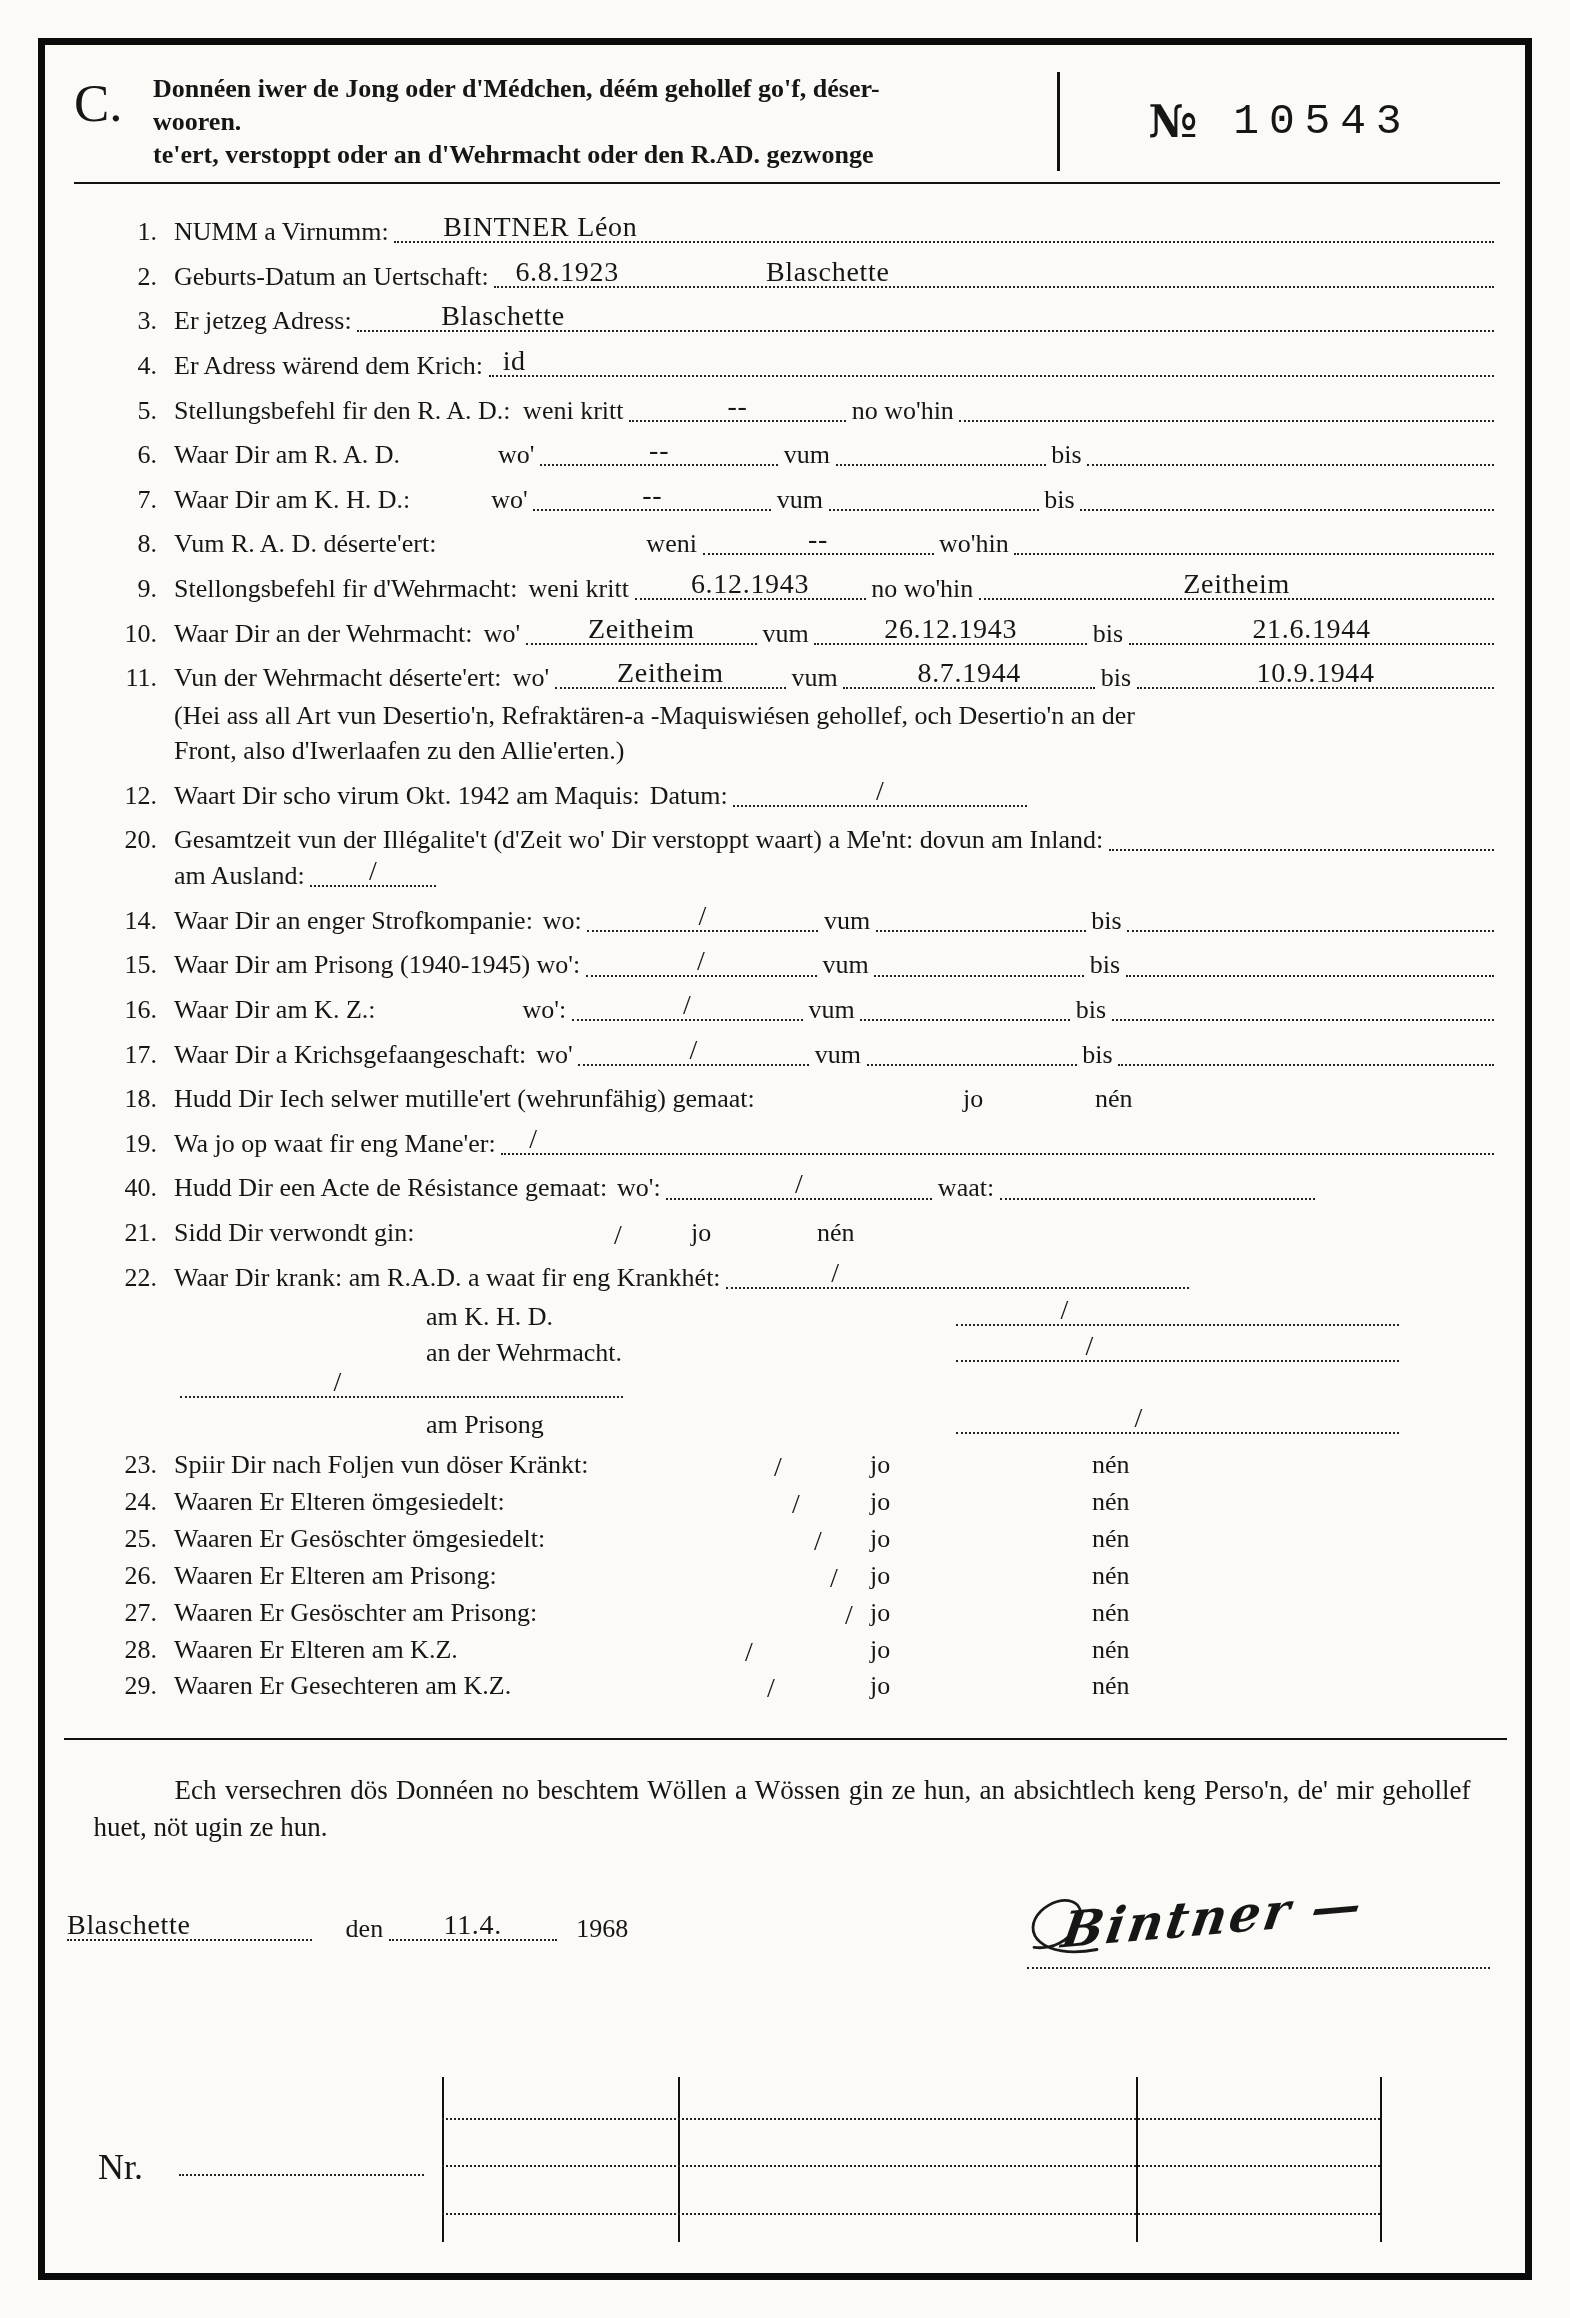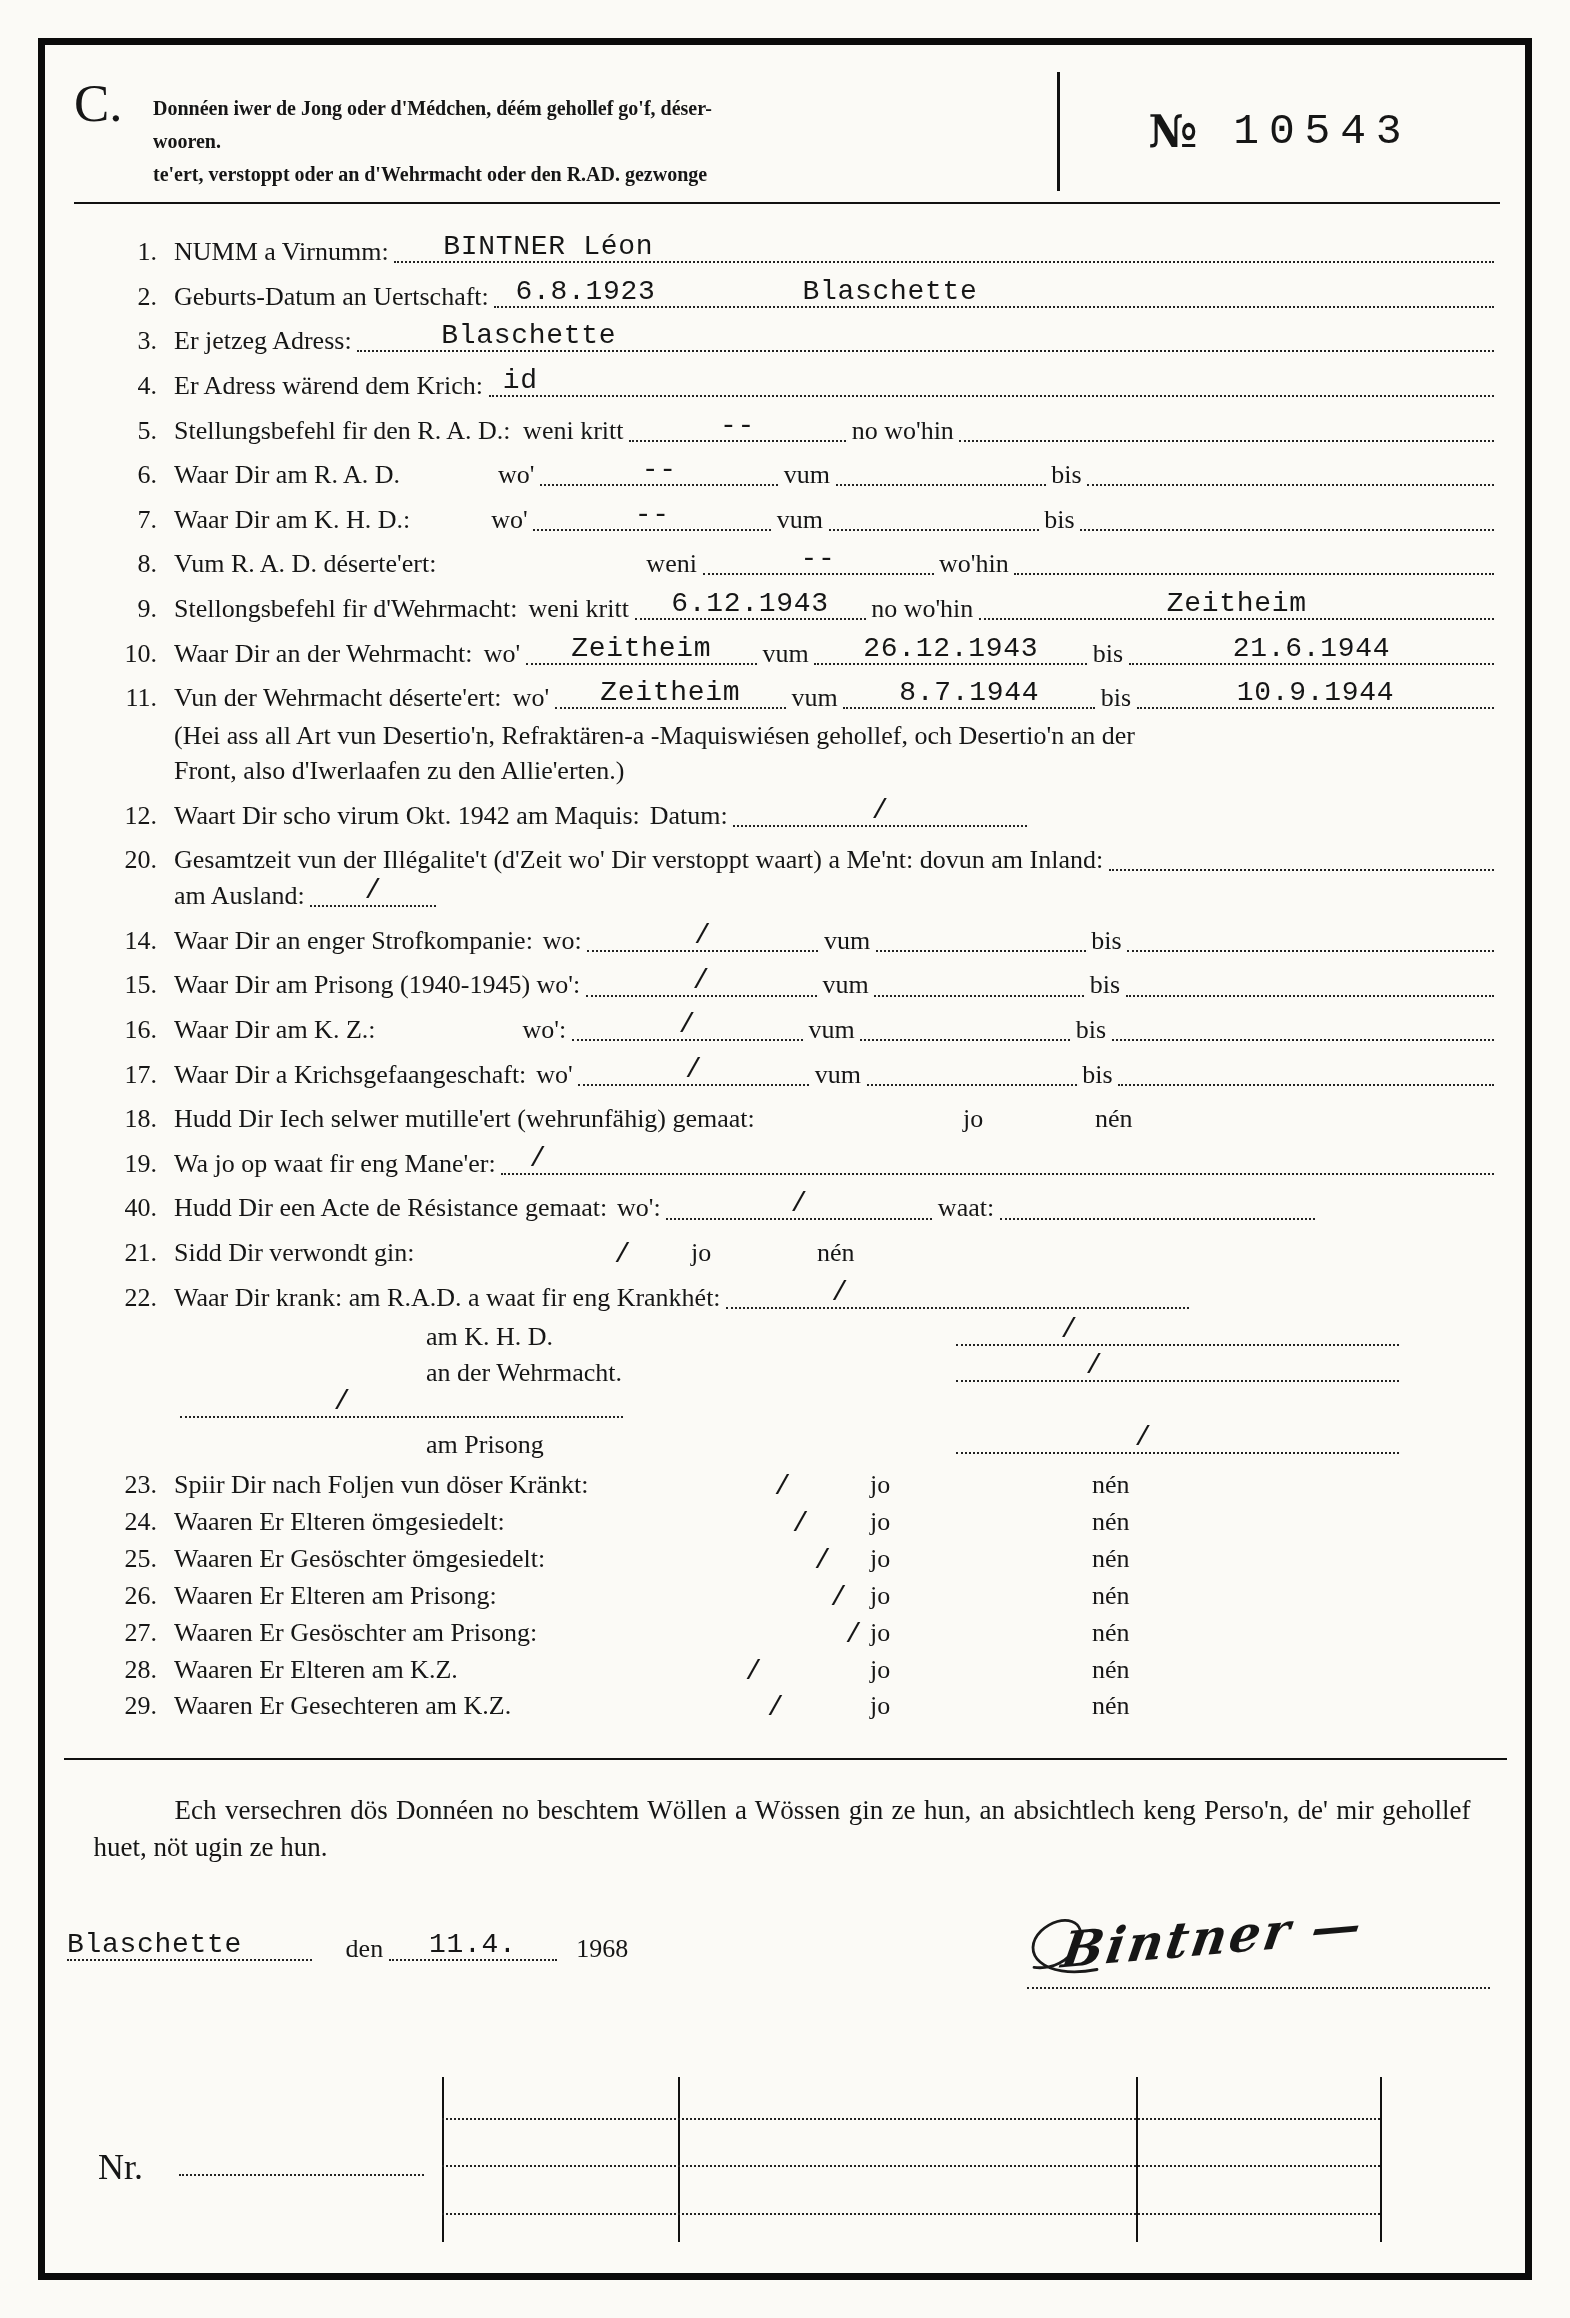--- a/index.html
+++ b/index.html
@@ -16,41 +16,41 @@
     border:7.7px solid #0b0b0b;
     padding:27px 25px 0 29px;
     box-sizing:border-box;
   }
   
   .header{display:flex;align-items:stretch;}
   .c-letter{
     font-size:53px;line-height:56px;width:79px;flex:0 0 79px;
     padding-top:2.8px;font-weight:400;
   }
-  .desc{width:880px;flex:0 0 880px;font-weight:700;font-size:20px;line-height:33px;margin-top:20px;}
+  .desc{width:880px;flex:0 0 880px;font-weight:700;font-size:26px;line-height:33px;}
   .vline{width:2.8px;background:#111;margin-left:24px;flex:0 0 2.8px;}
   .no-block{flex:1;display:flex;align-items:center;justify-content:center;gap:36px;}
   .no-sign{font-family:"DejaVu Serif",serif;font-size:45px;font-weight:700;}
   .no-value{font-family:"Liberation Mono",monospace;font-size:43px;letter-spacing:9.8px;}
   .hrule{border-top:2.8px solid #111;margin-top:11.2px;}
   
   .items{margin-top:32px;}
   .row{display:flex;align-items:flex-end;line-height:32px;font-size:26px;margin-bottom:12.6px;position:relative;}
   .row.tight{margin-bottom:4.9px;}
   .num{width:83px;min-width:83px;text-align:right;padding-right:17px;box-sizing:content-box;}
   .lbl{white-space:pre;}
   .fill{
     border-bottom:2.1px dotted #222;
     display:flex;align-items:flex-end;justify-content:center;
     height:27px;margin:0 5.6px 4.9px 5.6px;box-sizing:border-box;
   }
   .fill.l{justify-content:flex-start;}
   .fill.grow{flex:1 1 auto;}
   .tw{
-    font-family:Liberation Mono, monospace;
+    font-family:Liberation Serif, serif;
     font-size:28px;line-height:28px;letter-spacing:0.7px;
     white-space:nowrap;display:inline-block;margin-top:20px;
   }
   .abs{position:absolute;bottom:0;}
   .col-jo{left:796px;}
   .col-nen{left:1018px;}
   .note{margin-left:100px;font-size:26px;line-height:35px;margin-bottom:11.2px;}
   .sublbl{margin-left:252px;width:524px;flex:0 0 524px;white-space:pre;}
   .row.sub22{line-height:28px;margin-bottom:4.2px;}
   

